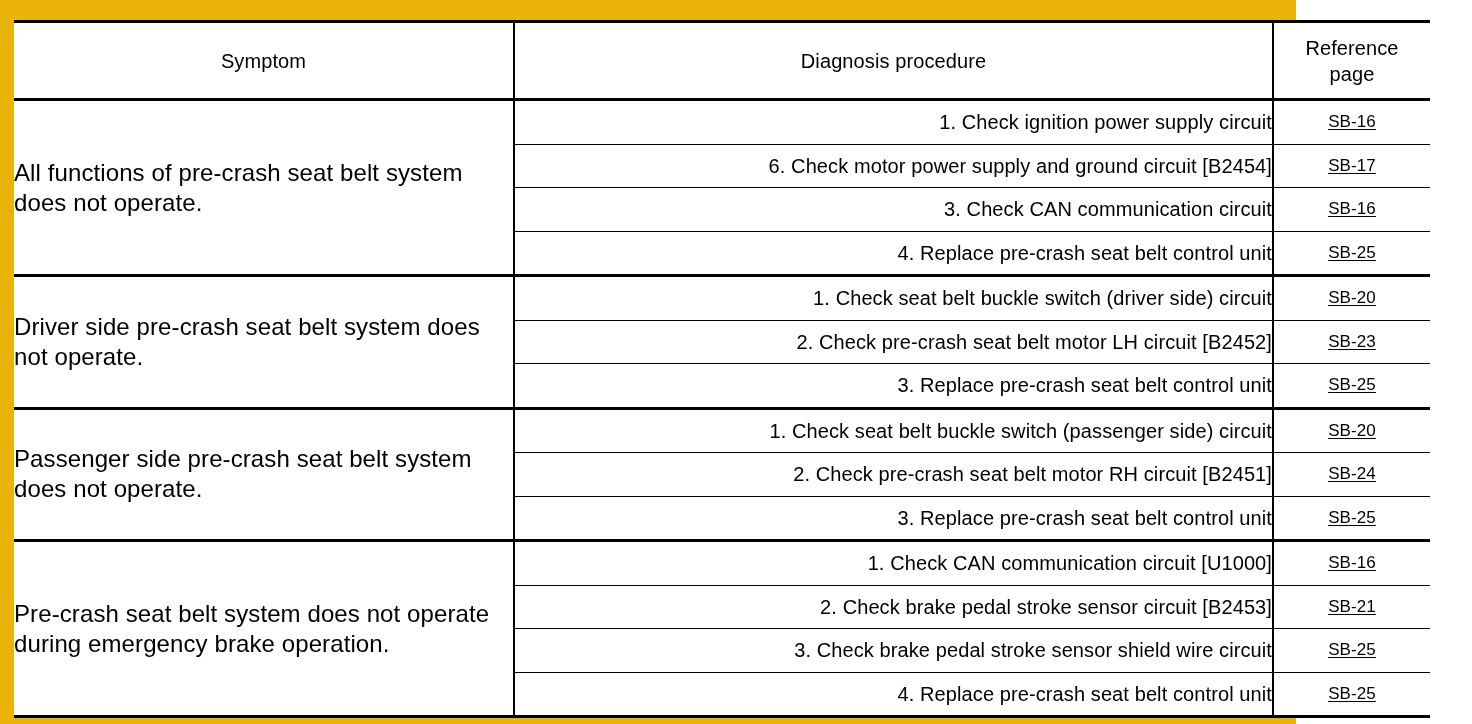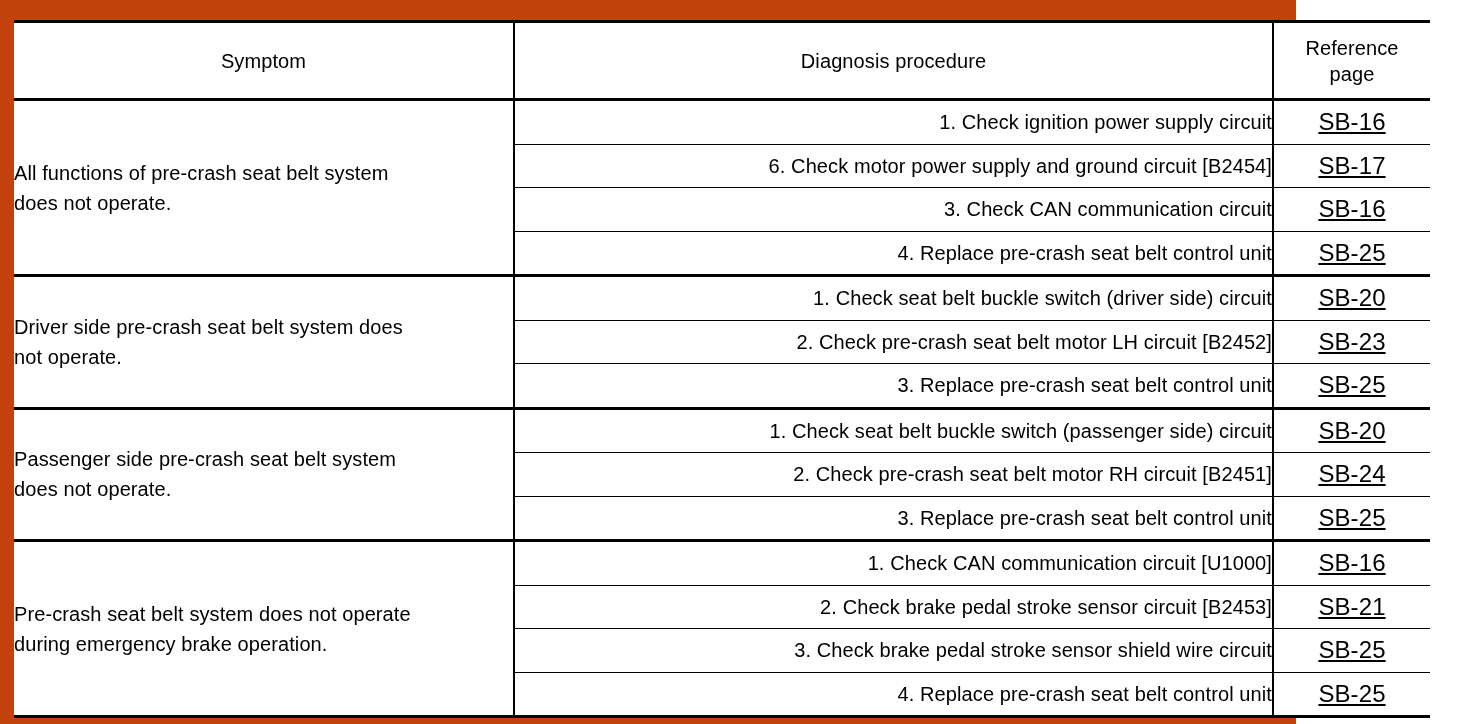--- a/index.html
+++ b/index.html
@@ -12,21 +12,21 @@
     height: 724px;
     font-family: "Liberation Sans", "DejaVu Sans", sans-serif;
     color: #000000;
     overflow: hidden;
   }
 
   #page {
     position: relative;
     width: 1296px;
     height: 724px;
-    background: #c2410c;
+    background: #eab308;
   }
 
   
   #dtc-table {
     position: absolute;
     left: 14px;
     top: 20px;
     width: 1416px;
     border-collapse: collapse;
     table-layout: fixed;
@@ -57,42 +57,42 @@
     text-align: center;
     font-size: 20px;
     line-height: 26px;
     letter-spacing: 0.1px;
   }
   .hdr-cell .hdr-line { display: block; }
 
   
   .symptom-cell {
     text-align: left;
-    font-size: 20px;
+    font-size: 24px;
     line-height: 30px;
     padding-left: 19px;
     padding-right: 16px;
     letter-spacing: 0.1px;
   }
 
   
   .proc-cell {
     text-align: right;
     font-size: 20px;
     line-height: 26px;
     padding-left: 16px;
     padding-right: 10px;
     height: 42.5px;
     letter-spacing: 0.1px;
   }
 
   
   .ref-cell {
     text-align: center;
-    font-size: 24px;
+    font-size: 17px;
     line-height: 26px;
     height: 42.5px;
     letter-spacing: 0.1px;
   }
   .ref-link {
     text-decoration: underline;
     text-underline-offset: 2px;
     color: #000000;
     cursor: pointer;
     white-space: nowrap;

